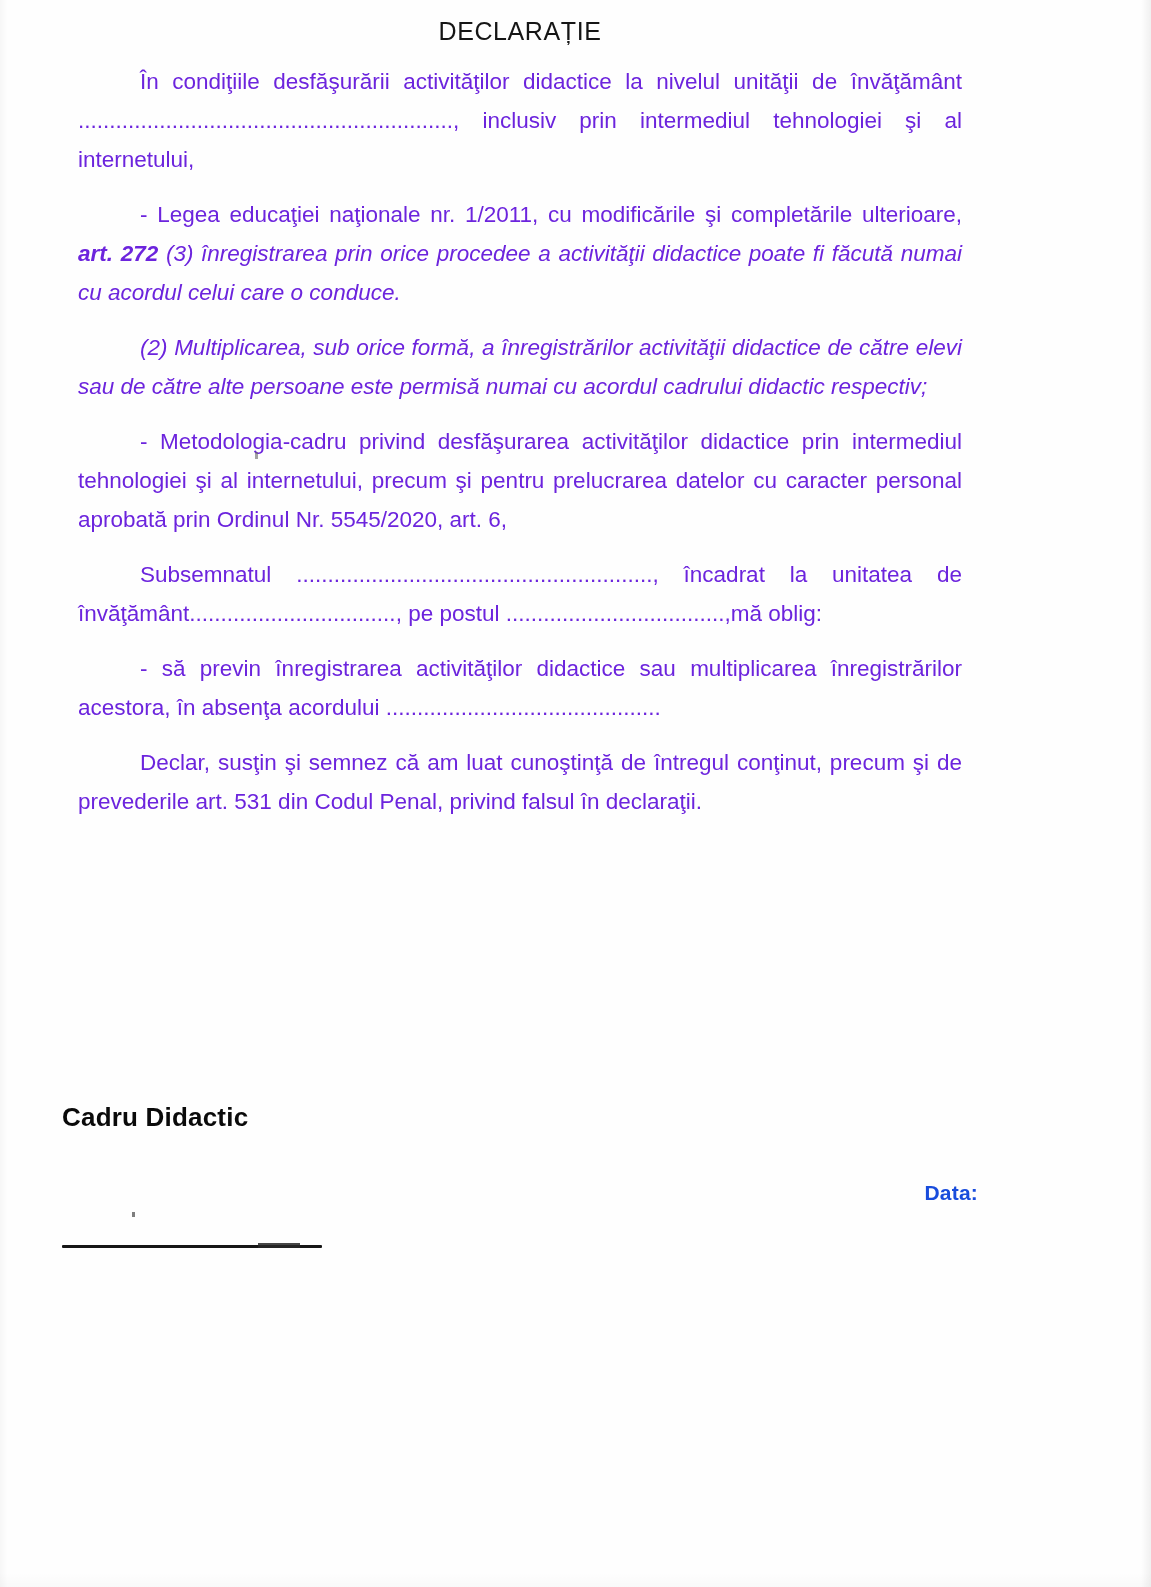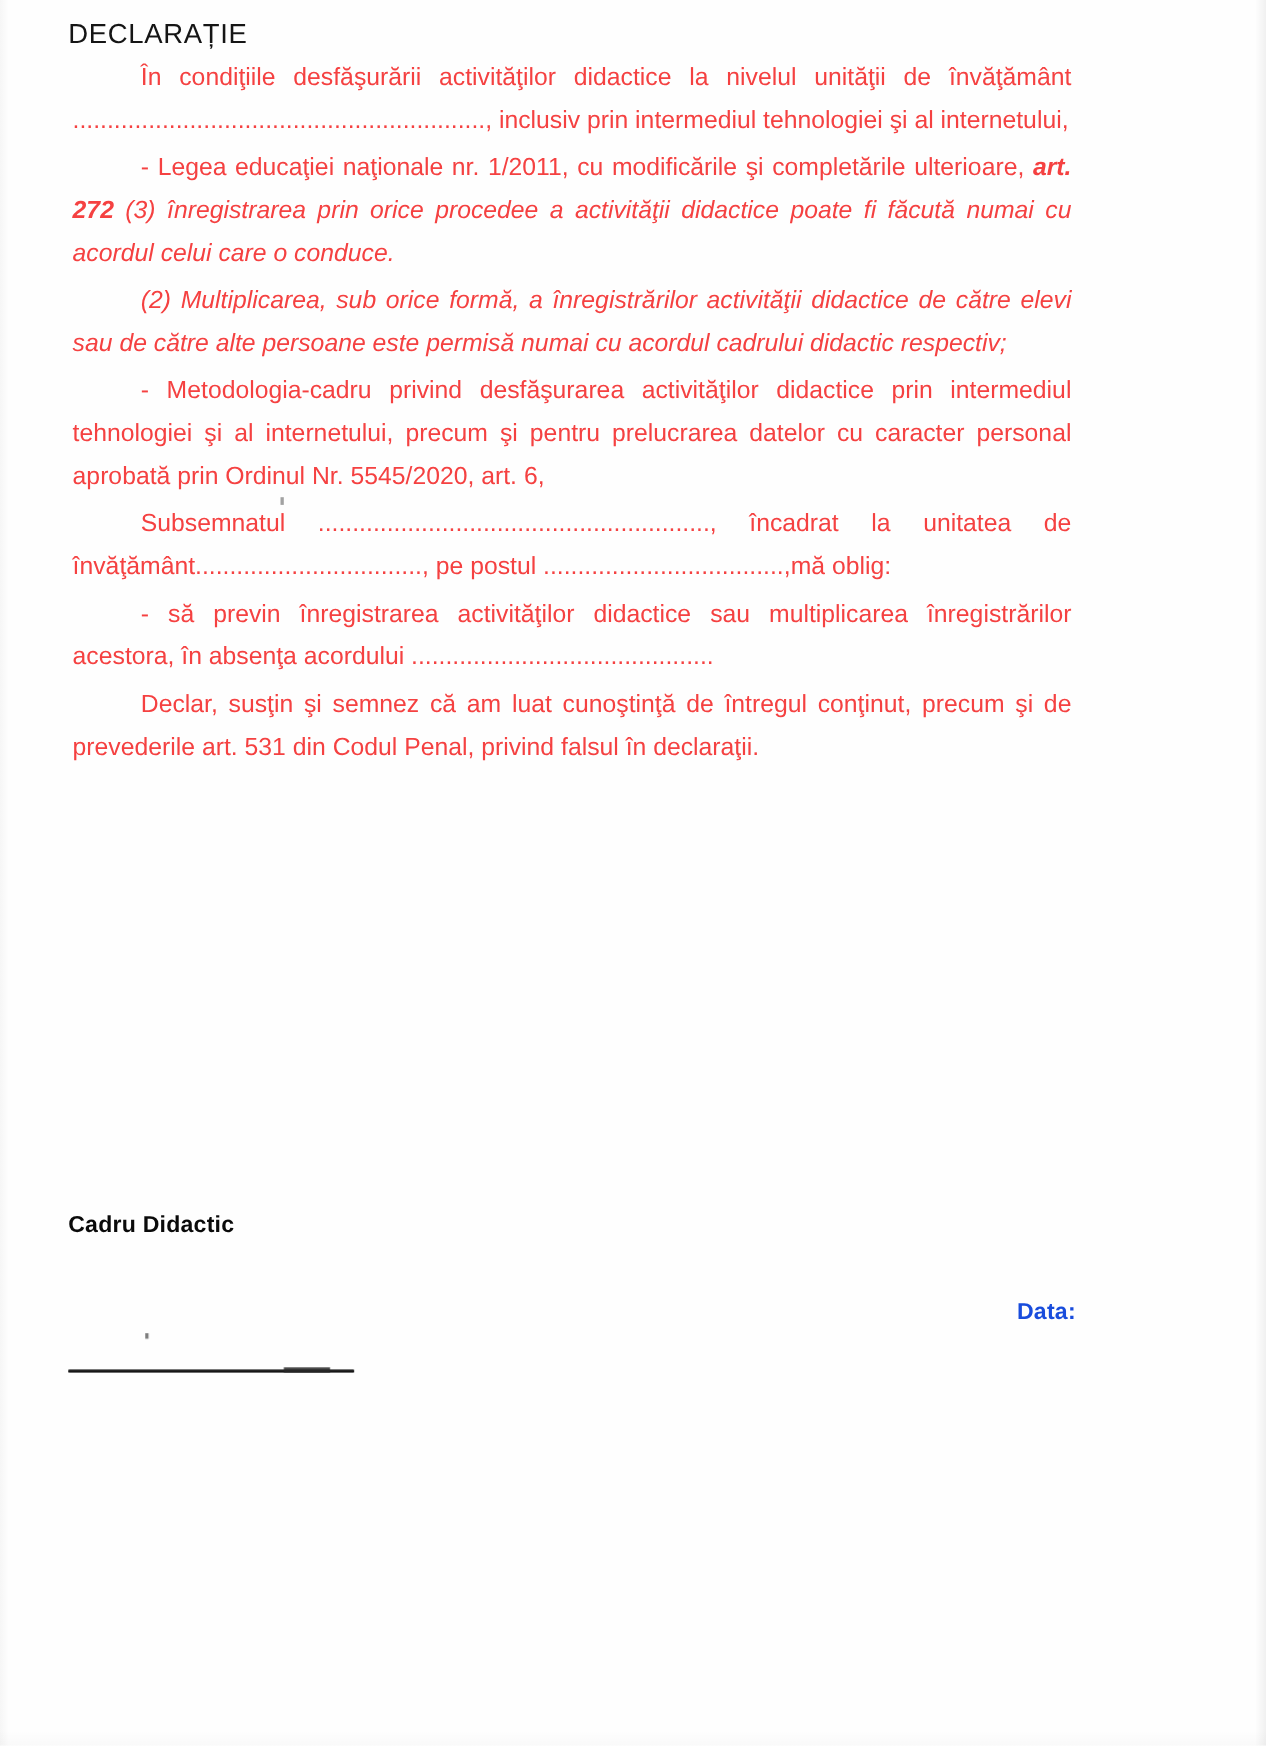--- a/index.html
+++ b/index.html
@@ -47,35 +47,35 @@
   }
 
   .content {
     position: absolute;
     left: 62px;
     top: 0;
     width: 916px;   
   }
 
   .doc-title {
-    text-align: left;
+    text-align: center;
     font-size: 25px;
     letter-spacing: 0.6px;
     margin-bottom: 0;
     font-weight: 400;
     color: #1a1a1a;
   }
 
   p.body-par {
-    margin: 4px;
+    margin: 16px;
     font-size: 22.5px;
     line-height: 39px;
     text-align: justify;
     text-justify: inter-word;
-    color: #ef4444;
+    color: #6d28d9;
   }
 
   .indent { text-indent: 62px; }
 
   .block-gap-1 { margin-top: 44px; }
   .block-gap-2 { margin-top: 2px; }
   .block-gap-3 { margin-top: 3px; }
   .block-gap-big { margin-top: 50px; }
 
   .ital {
@@ -87,21 +87,21 @@
   
   .nojust { text-align: left; }
 
   .signature-area {
     position: absolute;
     left: 62px;
     top: 1102px;
     width: 916px;
   }
   .cadru-didactic {
-    font-size: 21px;
+    font-size: 26px;
     font-weight: 700;
     color: #101010;
     letter-spacing: 0.2px;
   }
   .data-label {
     position: absolute;
     right: 0;
     top: 79px;
     font-size: 21px;
     font-weight: 700;

